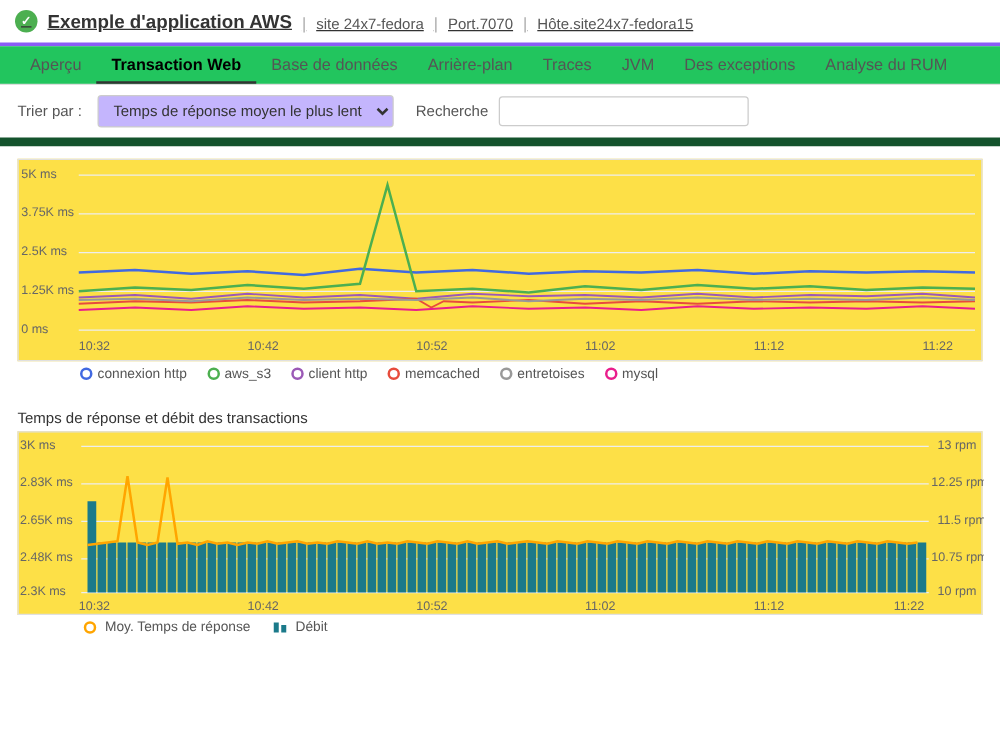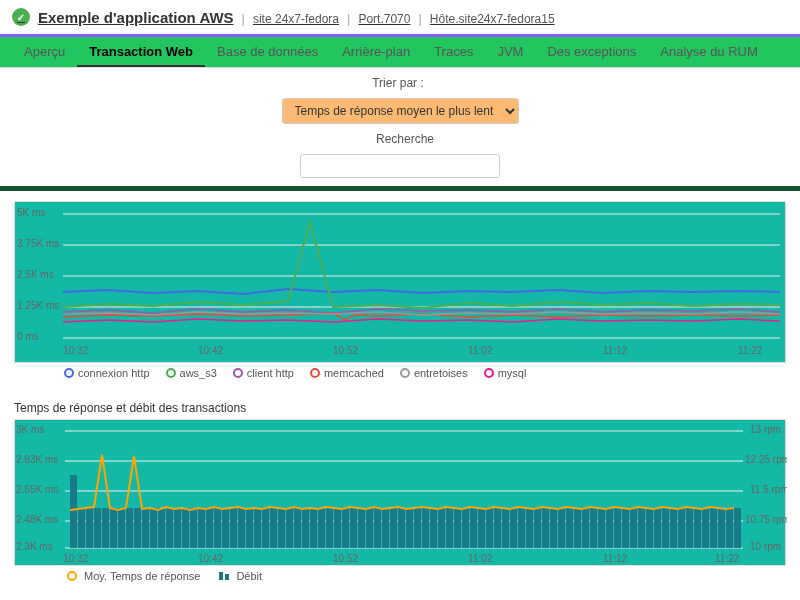--- a/index.html
+++ b/index.html
@@ -43,32 +43,31 @@
       color: #000;
       font-weight: bold;
       border-bottom: 2px solid #333;
     }
 
     
     .filter-bar {
       display: flex;
       align-items: center;
       padding: 8px 14px;
-      border-bottom: 5px solid #14532d;
+      border-bottom: 7px solid #14532d;
       gap: 8px;
-      flex-direction: column;
     }
     .filter-label { font-size: 12px; color: #555; margin-right: 4px; }
     .filter-select {
       border: 1px solid #ccc;
       border-radius: 3px;
       padding: 4px 8px;
       font-size: 12px;
       color: #333;
-      background: #fdba74;
+      background: #c4b5fd;
       cursor: pointer;
     }
     .search-label { font-size: 12px; color: #555; margin-left: 10px; }
     .search-input {
       border: 1px solid #ccc;
       border-radius: 3px;
       padding: 4px 8px;
       font-size: 12px;
       width: 200px;
     }
@@ -79,21 +78,21 @@
     }
     .chart-title {
       font-size: 12px;
       color: #333;
       margin-bottom: 4px;
     }
 
     .chart-container {
       position: relative;
       border: 1px solid #e0e0e0;
-      background: #14b8a6;
+      background: #fde047;
       text-decoration: underline;
     }
 
     
     .legend {
       display: flex;
       flex-wrap: wrap;
       gap: 4px 16px;
       padding: 4px 8px 2px 50px;
       font-size: 11px;

